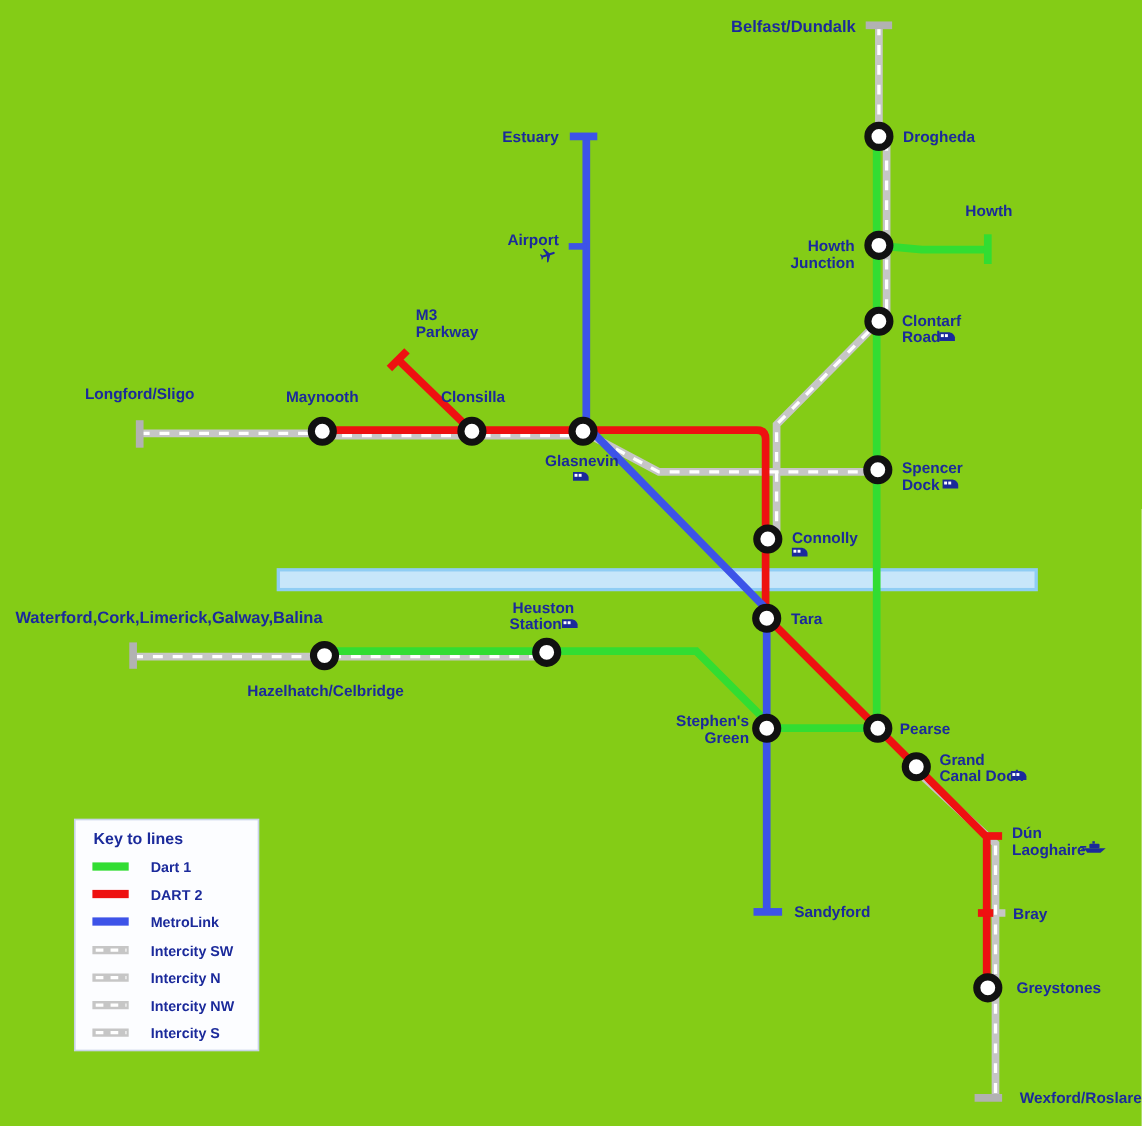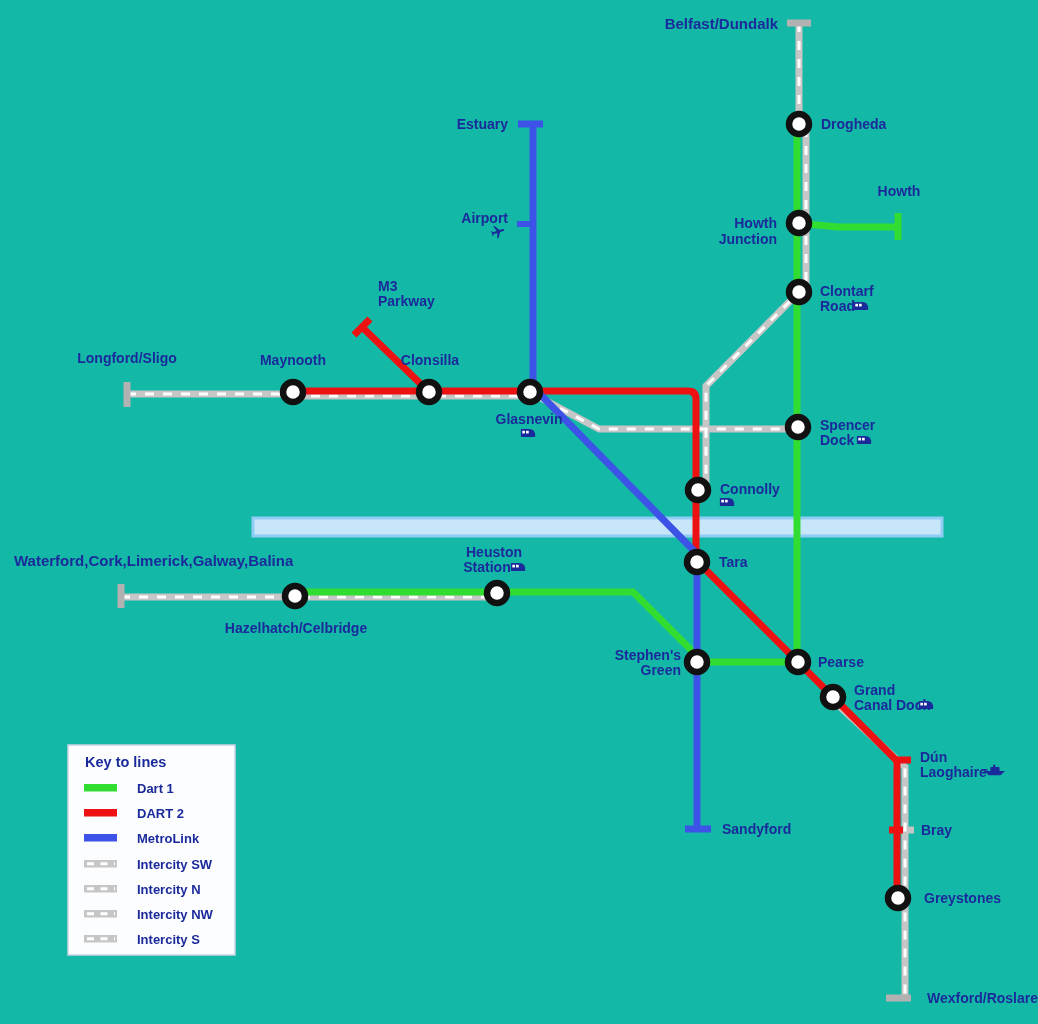--- a/index.html
+++ b/index.html
@@ -1,16 +1,16 @@
 <!DOCTYPE html>
 <html><head>
 <meta charset="utf-8">
 <style>
   html,body{margin:0;padding:0;background:#ffffff;}
-  .stage{position:relative;width:1038px;height:1024px;background:#14b8a6;overflow:hidden;
+  .stage{position:relative;width:1038px;height:1024px;background:#84cc16;overflow:hidden;
          font-family:"Liberation Sans", sans-serif;}
   svg{display:block;}
   text{font-family:"Liberation Sans", sans-serif;font-weight:bold;}
   .t{font-size:14px;}
   .t-lg{font-size:15px;}
   .t-leg{font-size:13px;}
   .t-legtitle{font-size:14.5px;}
   .line{fill:none;stroke-width:7;stroke-linecap:butt;stroke-linejoin:miter;}
   .line-thin{fill:none;stroke-width:6;}
   .dashover{fill:none;stroke:#ffffff;stroke-width:3;stroke-dasharray:9 9;}

